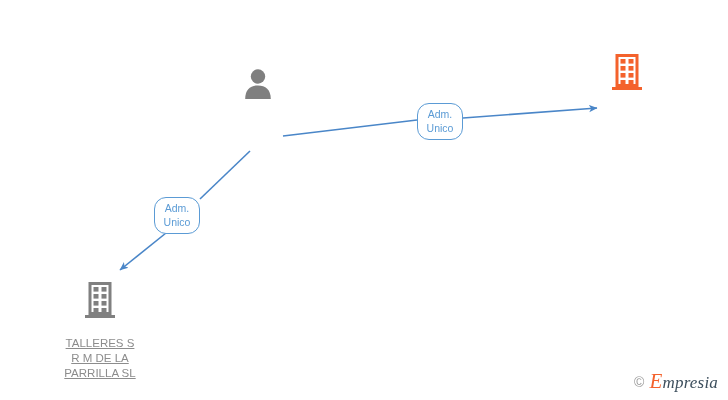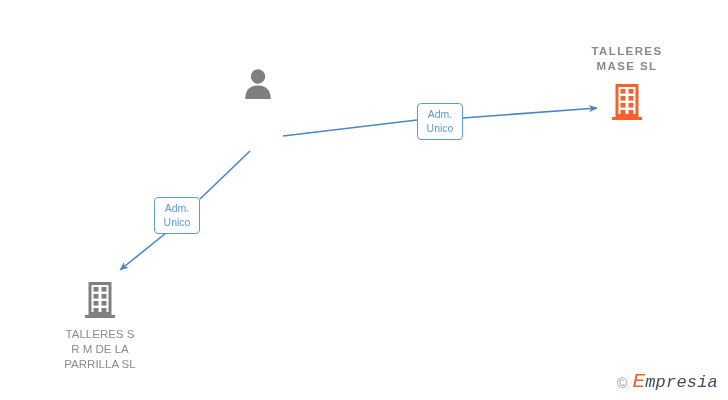--- a/index.html
+++ b/index.html
@@ -63,28 +63,28 @@
     left: 557px;
     top: 44px;
   }
   #node-company-mase .node-icon { margin-top: 8px; }
 
   
   #node-company-parrilla {
     left: 30px;
     top: 280px;
   }
-  #node-company-parrilla .node-label { margin-top: 7px; }
+  #node-company-parrilla .node-label { margin-top: 16px; text-decoration: underline; }
 
   
   .edge-label {
     position: absolute;
     box-sizing: border-box;
     border: 1px solid #5b9bd5;
-    border-radius: 4px;
+    border-radius: 12px;
     background: #ffffff;
     color: #5b9bd5;
     font-size: 10.5px;
     line-height: 14px;
     text-align: center;
     padding: 3px 6px 4px 6px;
     white-space: pre-line;
   }
   #edge-label-1 {
     left: 417px;
@@ -105,21 +105,21 @@
     display: flex;
     align-items: center;
     gap: 5px;
   }
   #watermark .copy {
     color: #9a9a9a;
     font-size: 14px;
     line-height: 14px;
   }
   #watermark .brand {
-    font-family: Liberation Mono, monospace;
+    font-family: Liberation Serif, serif;
     font-style: italic;
     font-size: 17px;
     line-height: 18px;
     color: #3d4f5d;
     letter-spacing: 0.2px;
   }
   #watermark .brand .cap {
     color: #f4622c;
     font-size: 21px;
   }
@@ -151,22 +151,20 @@
   </svg>
 
   <div class="node" id="node-person">
     <svg class="node-icon" width="34" height="34" viewBox="0 0 34 34" xmlns="http://www.w3.org/2000/svg">
       <circle cx="17" cy="10.5" r="7.2" fill="#7f7f7f"></circle>
       <path d="M4.2 33 C4.2 23.4 9.6 19.4 17 19.4 C24.4 19.4 29.8 23.4 29.8 33 Z" fill="#7f7f7f"></path>
     </svg>
   </div>
 
   <div class="node" id="node-company-mase">
-    <div class="node-label spaced">TALLERES
-MASE  SL</div>
     <svg class="node-icon" width="34" height="40" viewBox="0 0 34 40" xmlns="http://www.w3.org/2000/svg">
       <g fill="#f4622c">
 
         <path d="M5.5 2 H28.5 V35 H5.5 Z M8.5 5 V32 H25.5 V5 Z"></path>
 
         <rect x="10.5" y="7" width="5" height="4.6"></rect>
         <rect x="18.5" y="7" width="5" height="4.6"></rect>
         <rect x="10.5" y="14" width="5" height="4.6"></rect>
         <rect x="18.5" y="14" width="5" height="4.6"></rect>
         <rect x="10.5" y="21" width="5" height="4.6"></rect>

